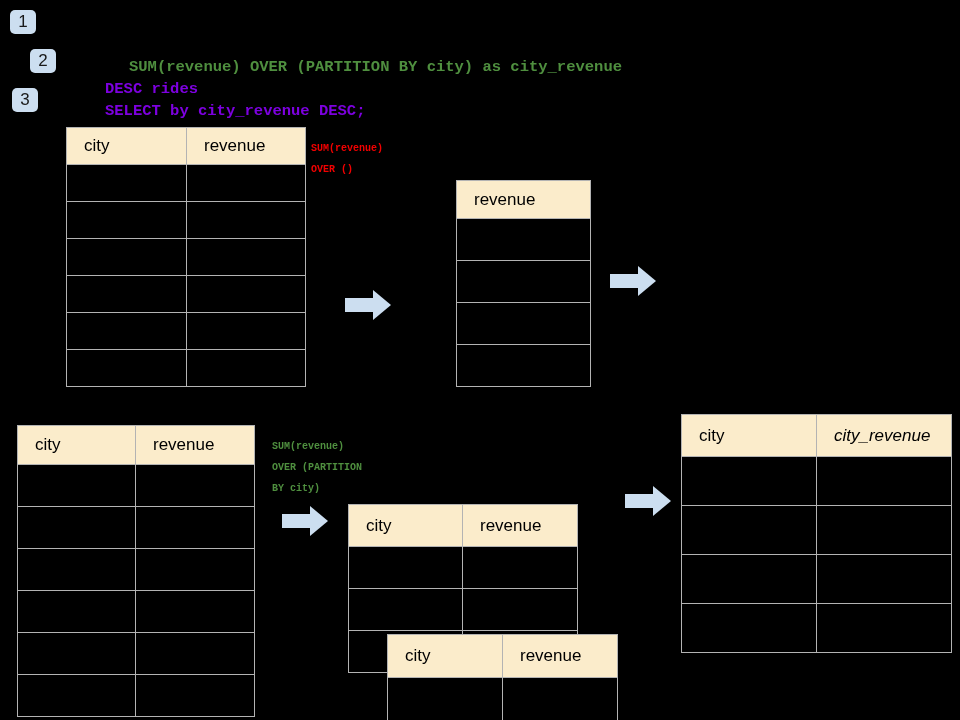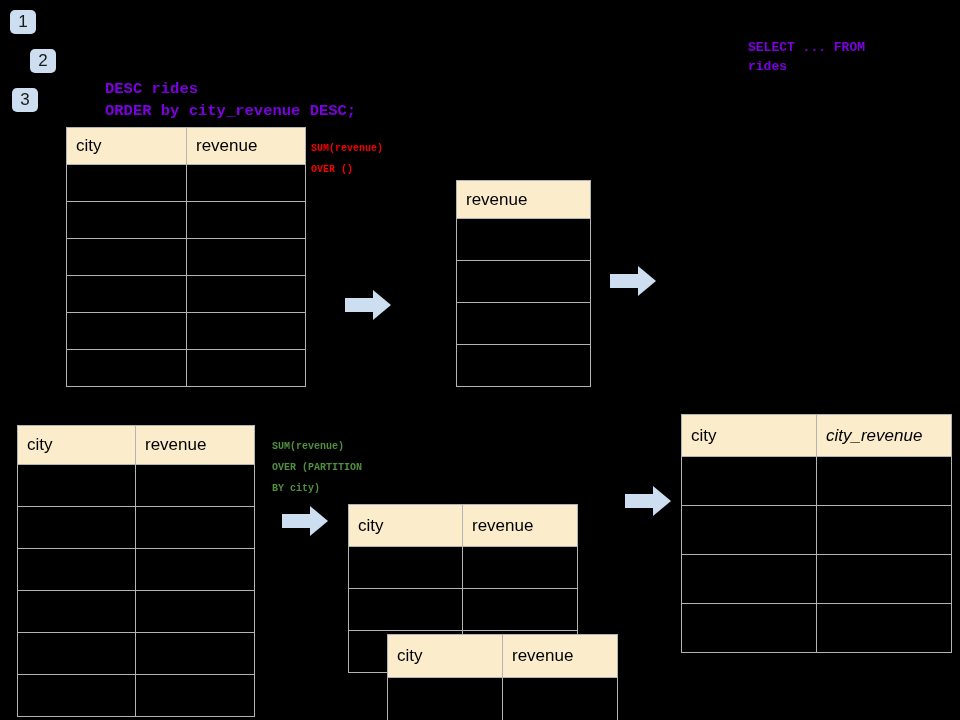--- a/index.html
+++ b/index.html
@@ -68,21 +68,21 @@
     padding: 0;
     background: #000000;
   }
   .tbl th {
     background: #fbeccb;
     color: #000000;
     font-family: "Liberation Sans", sans-serif;
     font-weight: normal;
     font-size: 17px;
     text-align: left;
-    padding-left: 9px;
+    padding-left: 17px;
   }
 
   
   .arrow {
     position: absolute;
     width: 46px;
     height: 30px;
   }
   .arrow .shaft {
     position: absolute;
@@ -105,25 +105,24 @@
 </style>
 </head>
 <body>
 
 <div id="canvas">
 
   <div class="badge" style="left:10px; top:10px;">1</div>
   <div class="badge" style="left:30px; top:49px;">2</div>
   <div class="badge" style="left:12px; top:88px;">3</div>
 
+  <div class="sql sql-green" style="left:129px; top:56px;">SUM(revenue) OVER (PARTITION BY city) as city_revenue</div>
   <div class="sql sql-purple" style="left:105px; top:78px;">DESC rides</div>
-  <div class="sql sql-purple" style="left:105px; top:100px;">ORDER by city_revenue DESC;</div>
-
-  <div class="note note-purple" style="left:748px; top:38px;">SELECT ... FROM
-rides</div>
+  <div class="sql sql-purple" style="left:105px; top:100px;">SELECT by city_revenue DESC;</div>
+
 
   <div class="note note-red" style="left:311px; top:138px;">SUM(revenue)
 OVER ()</div>
 
   <div class="note note-green" style="left:272px; top:436px;">SUM(revenue)
 OVER (PARTITION
 BY city)</div>
 
   <div id="tables-layer">
       <table class="tbl" style="left: 66px; top: 127px; width: 239px;">

